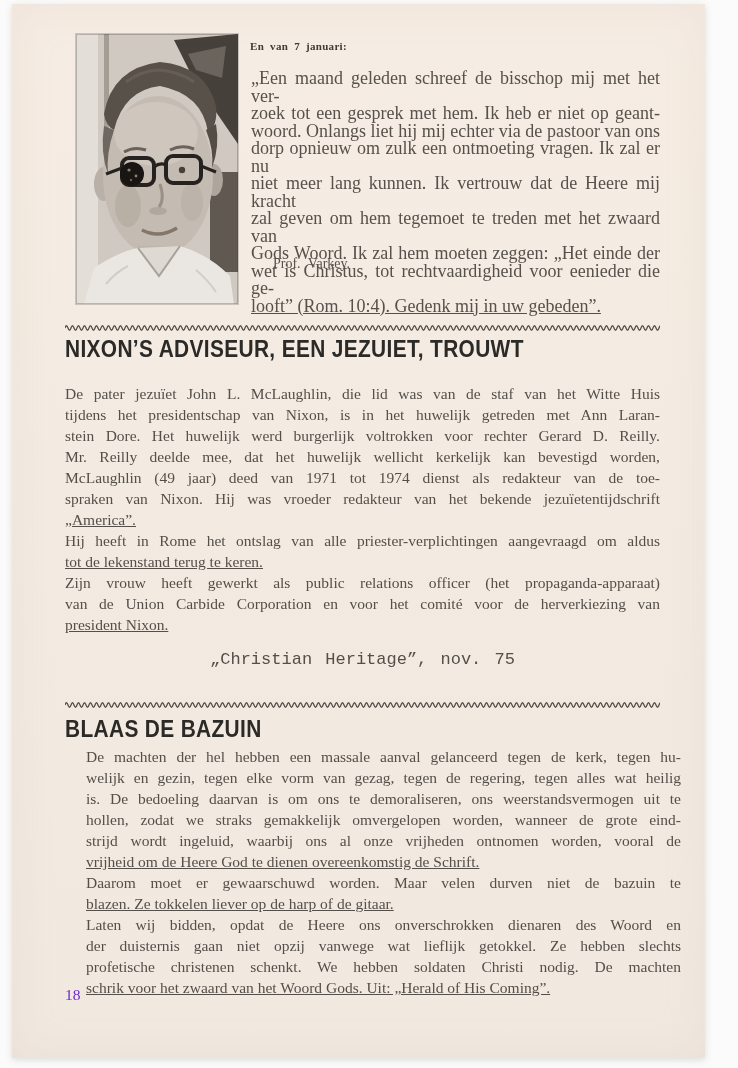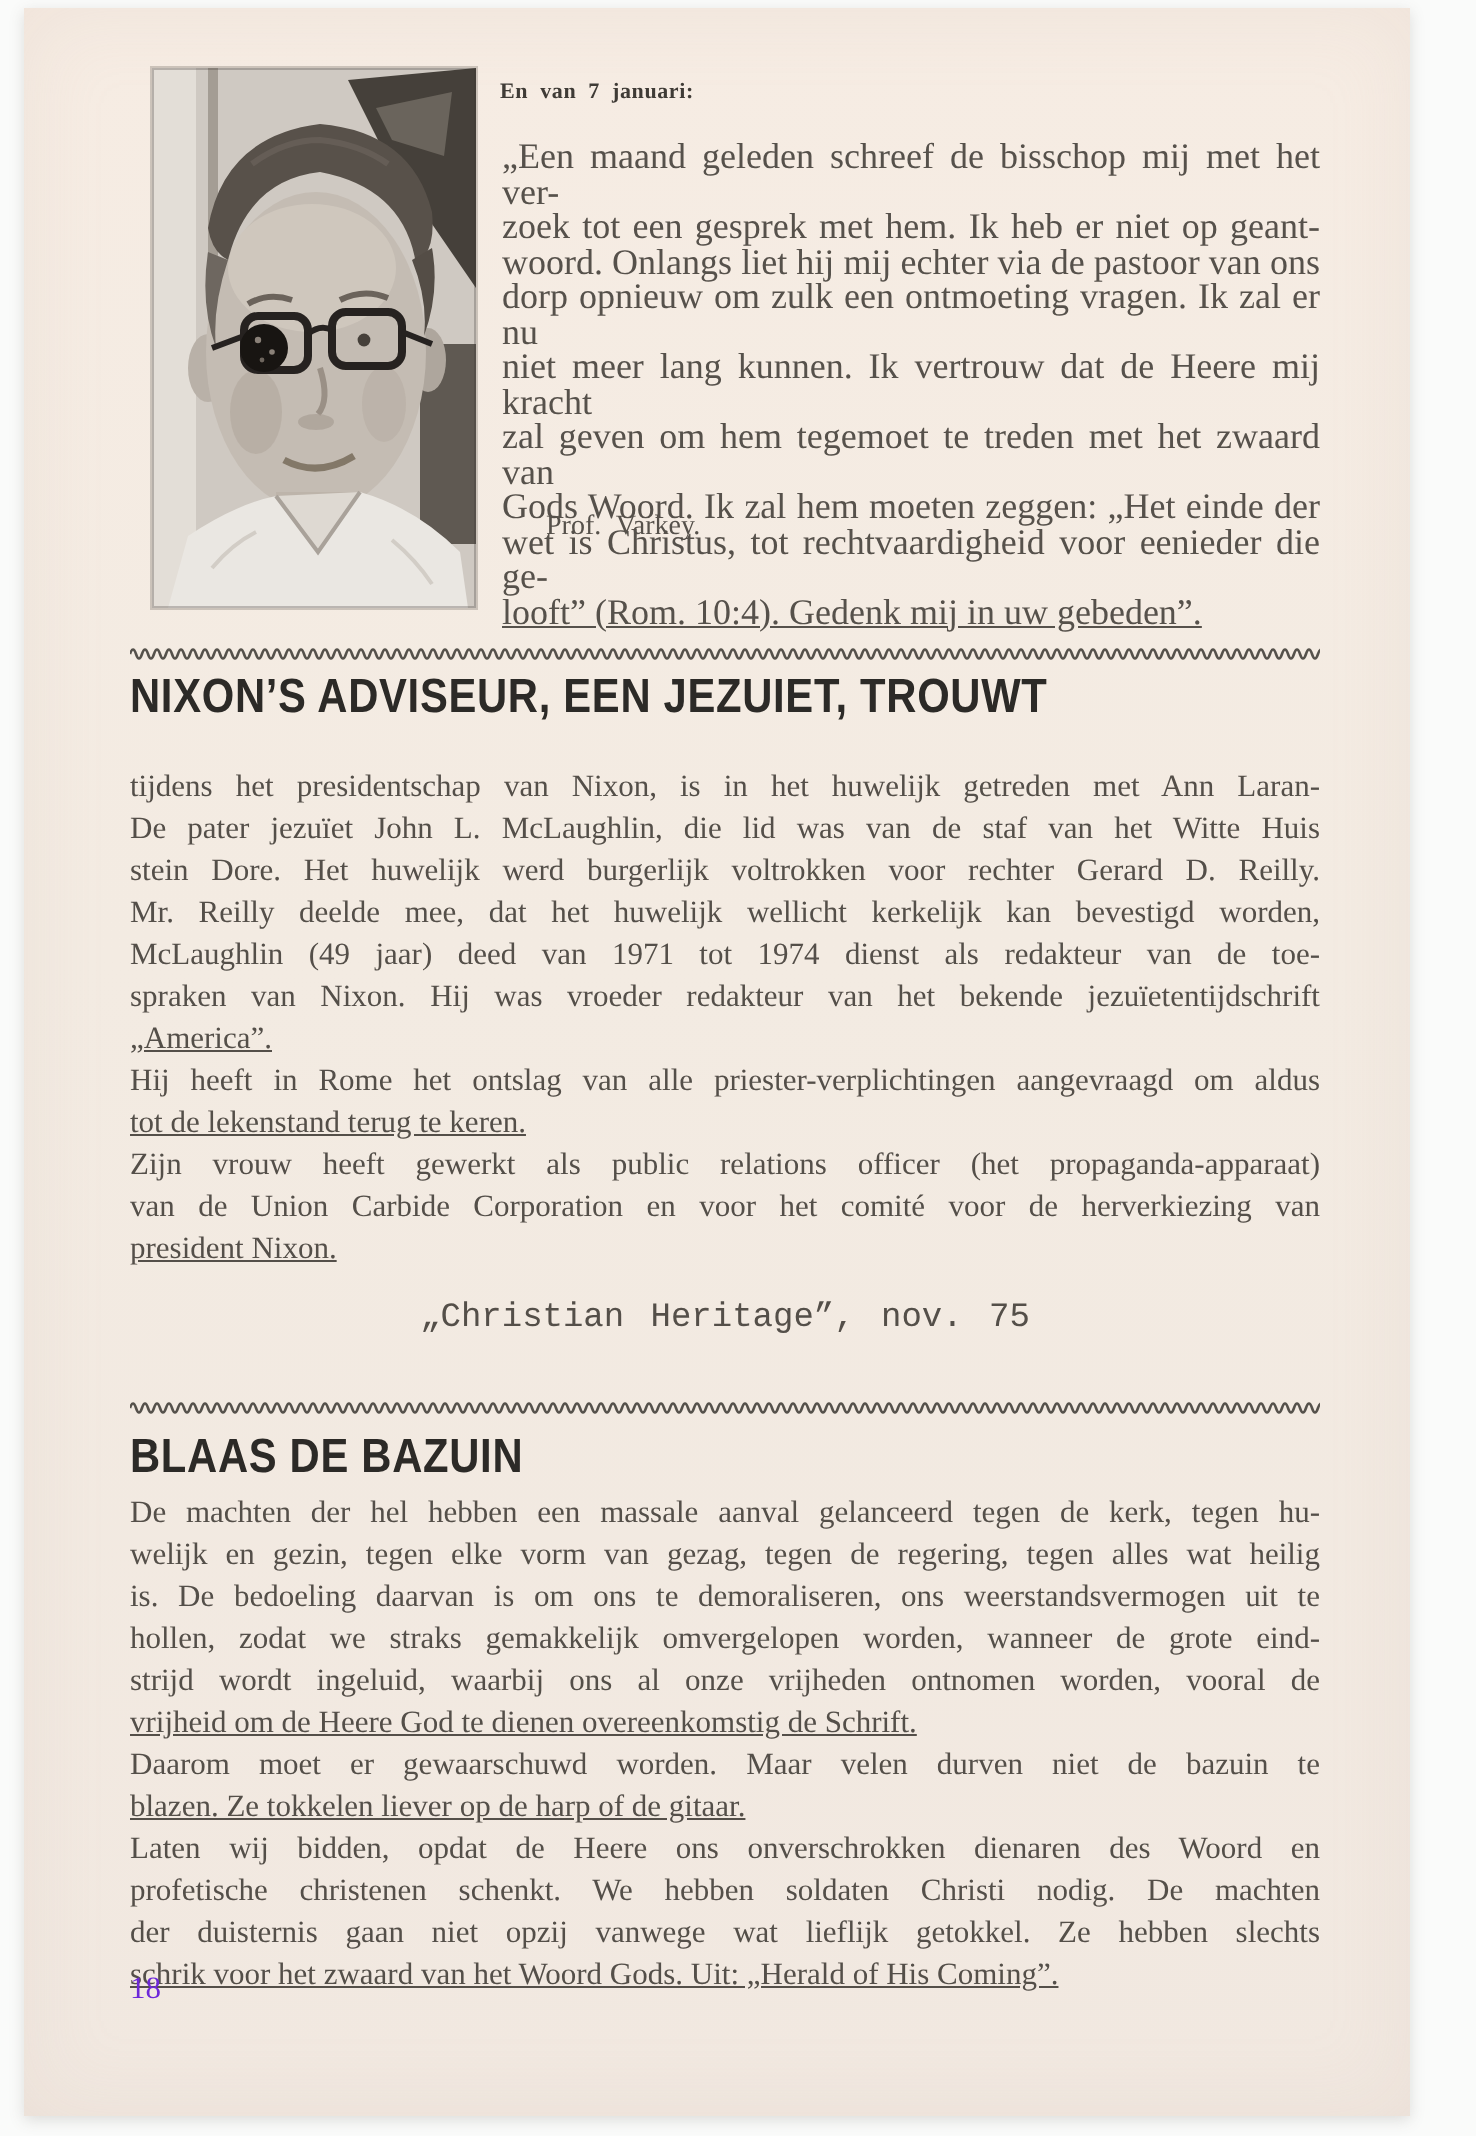--- a/index.html
+++ b/index.html
@@ -43,21 +43,21 @@
     letter-spacing:.4px;transform:scaleX(.87);transform-origin:left center;
     white-space:nowrap;
   }
   .headline-1{top:336px;}
   .headline-2{top:716px;}
   .body-block{
     position:absolute;left:65px;width:595px;
     font-size:15.5px;line-height:21px;color:#544f49;
   }
   .body-1{top:383px;}
-  .body-2{top:746px;}
+  .body-2{top:746px;margin-left:21px;}
   .line{text-align:justify;text-align-last:justify;text-justify:inter-word;white-space:normal;}
   .line.last{text-align-last:left;text-decoration:underline;}
   .attribution{
     position:absolute;left:65px;top:650px;width:595px;
     text-align:center;font-size:17px;color:#544f49;word-spacing:3px;font-family:Liberation Mono, monospace;
   }
   .page-number{
     position:absolute;left:65px;top:986px;
     font-size:15.5px;color:#6d28d9;
   }
@@ -126,22 +126,22 @@
       </div>
     </div>
   <div class="caption">Prof. Varkey.</div>
 
   <div class="wavy wavy-1"><svg width="595" height="8" viewBox="0 0 595 8">
         <path d="M0 5 q1.5 -4.5 3 0 q1.5 4.5 3 0 q1.5 -4.5 3 0 q1.5 4.5 3 0 q1.5 -4.5 3 0 q1.5 4.5 3 0 q1.5 -4.5 3 0 q1.5 4.5 3 0 q1.5 -4.5 3 0 q1.5 4.5 3 0 q1.5 -4.5 3 0 q1.5 4.5 3 0 q1.5 -4.5 3 0 q1.5 4.5 3 0 q1.5 -4.5 3 0 q1.5 4.5 3 0 q1.5 -4.5 3 0 q1.5 4.5 3 0 q1.5 -4.5 3 0 q1.5 4.5 3 0 q1.5 -4.5 3 0 q1.5 4.5 3 0 q1.5 -4.5 3 0 q1.5 4.5 3 0 q1.5 -4.5 3 0 q1.5 4.5 3 0 q1.5 -4.5 3 0 q1.5 4.5 3 0 q1.5 -4.5 3 0 q1.5 4.5 3 0 q1.5 -4.5 3 0 q1.5 4.5 3 0 q1.5 -4.5 3 0 q1.5 4.5 3 0 q1.5 -4.5 3 0 q1.5 4.5 3 0 q1.5 -4.5 3 0 q1.5 4.5 3 0 q1.5 -4.5 3 0 q1.5 4.5 3 0 q1.5 -4.5 3 0 q1.5 4.5 3 0 q1.5 -4.5 3 0 q1.5 4.5 3 0 q1.5 -4.5 3 0 q1.5 4.5 3 0 q1.5 -4.5 3 0 q1.5 4.5 3 0 q1.5 -4.5 3 0 q1.5 4.5 3 0 q1.5 -4.5 3 0 q1.5 4.5 3 0 q1.5 -4.5 3 0 q1.5 4.5 3 0 q1.5 -4.5 3 0 q1.5 4.5 3 0 q1.5 -4.5 3 0 q1.5 4.5 3 0 q1.5 -4.5 3 0 q1.5 4.5 3 0 q1.5 -4.5 3 0 q1.5 4.5 3 0 q1.5 -4.5 3 0 q1.5 4.5 3 0 q1.5 -4.5 3 0 q1.5 4.5 3 0 q1.5 -4.5 3 0 q1.5 4.5 3 0 q1.5 -4.5 3 0 q1.5 4.5 3 0 q1.5 -4.5 3 0 q1.5 4.5 3 0 q1.5 -4.5 3 0 q1.5 4.5 3 0 q1.5 -4.5 3 0 q1.5 4.5 3 0 q1.5 -4.5 3 0 q1.5 4.5 3 0 q1.5 -4.5 3 0 q1.5 4.5 3 0 q1.5 -4.5 3 0 q1.5 4.5 3 0 q1.5 -4.5 3 0 q1.5 4.5 3 0 q1.5 -4.5 3 0 q1.5 4.5 3 0 q1.5 -4.5 3 0 q1.5 4.5 3 0 q1.5 -4.5 3 0 q1.5 4.5 3 0 q1.5 -4.5 3 0 q1.5 4.5 3 0 q1.5 -4.5 3 0 q1.5 4.5 3 0 q1.5 -4.5 3 0 q1.5 4.5 3 0 q1.5 -4.5 3 0 q1.5 4.5 3 0 q1.5 -4.5 3 0 q1.5 4.5 3 0 q1.5 -4.5 3 0 q1.5 4.5 3 0 q1.5 -4.5 3 0 q1.5 4.5 3 0 q1.5 -4.5 3 0 q1.5 4.5 3 0 q1.5 -4.5 3 0 q1.5 4.5 3 0 q1.5 -4.5 3 0 q1.5 4.5 3 0 q1.5 -4.5 3 0 q1.5 4.5 3 0 q1.5 -4.5 3 0 q1.5 4.5 3 0 q1.5 -4.5 3 0 q1.5 4.5 3 0 q1.5 -4.5 3 0 q1.5 4.5 3 0 q1.5 -4.5 3 0 q1.5 4.5 3 0 q1.5 -4.5 3 0 q1.5 4.5 3 0 q1.5 -4.5 3 0 q1.5 4.5 3 0 q1.5 -4.5 3 0 q1.5 4.5 3 0 q1.5 -4.5 3 0 q1.5 4.5 3 0 q1.5 -4.5 3 0 q1.5 4.5 3 0 q1.5 -4.5 3 0 q1.5 4.5 3 0 q1.5 -4.5 3 0 q1.5 4.5 3 0 q1.5 -4.5 3 0 q1.5 4.5 3 0 q1.5 -4.5 3 0 q1.5 4.5 3 0 q1.5 -4.5 3 0 q1.5 4.5 3 0 q1.5 -4.5 3 0 q1.5 4.5 3 0 q1.5 -4.5 3 0 q1.5 4.5 3 0 q1.5 -4.5 3 0 q1.5 4.5 3 0 q1.5 -4.5 3 0 q1.5 4.5 3 0 q1.5 -4.5 3 0 q1.5 4.5 3 0 q1.5 -4.5 3 0 q1.5 4.5 3 0 q1.5 -4.5 3 0 q1.5 4.5 3 0 q1.5 -4.5 3 0 q1.5 4.5 3 0 q1.5 -4.5 3 0 q1.5 4.5 3 0 q1.5 -4.5 3 0 q1.5 4.5 3 0 q1.5 -4.5 3 0 q1.5 4.5 3 0 q1.5 -4.5 3 0 q1.5 4.5 3 0 q1.5 -4.5 3 0 q1.5 4.5 3 0 q1.5 -4.5 3 0 q1.5 4.5 3 0 q1.5 -4.5 3 0 q1.5 4.5 3 0 q1.5 -4.5 3 0 q1.5 4.5 3 0 q1.5 -4.5 3 0 q1.5 4.5 3 0 q1.5 -4.5 3 0 q1.5 4.5 3 0 q1.5 -4.5 3 0 q1.5 4.5 3 0 q1.5 -4.5 3 0 q1.5 4.5 3 0 q1.5 -4.5 3 0 q1.5 4.5 3 0 q1.5 -4.5 3 0 q1.5 4.5 3 0 q1.5 -4.5 3 0 q1.5 4.5 3 0 q1.5 -4.5 3 0 q1.5 4.5 3 0 q1.5 -4.5 3 0 q1.5 4.5 3 0 q1.5 -4.5 3 0 q1.5 4.5 3 0 q1.5 -4.5 3 0 q1.5 4.5 3 0 q1.5 -4.5 3 0 q1.5 4.5 3 0 q1.5 -4.5 3 0 q1.5 4.5 3 0 q1.5 -4.5 3 0 q1.5 4.5 3 0" fill="none" stroke="#55514b" stroke-width="1.3"></path>
       </svg></div>
   <div class="headline headline-1">NIXON’S ADVISEUR, EEN JEZUIET, TROUWT</div>
   <div class="body-block body-1">
       <div class="para">
+        <div class="line">De pater jezuïet John L. McLaughlin, die lid was van de staf van het Witte Huis</div>
         <div class="line">tijdens het presidentschap van Nixon, is in het huwelijk getreden met Ann Laran-</div>
-        <div class="line">De pater jezuïet John L. McLaughlin, die lid was van de staf van het Witte Huis</div>
         <div class="line">stein Dore. Het huwelijk werd burgerlijk voltrokken voor rechter Gerard D. Reilly.</div>
         <div class="line">Mr. Reilly deelde mee, dat het huwelijk wellicht kerkelijk kan bevestigd worden,</div>
       </div>
       <div class="para">
         <div class="line">McLaughlin (49 jaar) deed van 1971 tot 1974 dienst als redakteur van de toe-</div>
         <div class="line">spraken van Nixon. Hij was vroeder redakteur van het bekende jezuïetentijdschrift</div>
         <div class="line last">„America”.</div>
       </div>
       <div class="para">
         <div class="line">Hij heeft in Rome het ontslag van alle priester-verplichtingen aangevraagd om aldus</div>
@@ -167,20 +167,20 @@
         <div class="line">hollen, zodat we straks gemakkelijk omvergelopen worden, wanneer de grote eind-</div>
         <div class="line">strijd wordt ingeluid, waarbij ons al onze vrijheden ontnomen worden, vooral de</div>
         <div class="line last">vrijheid om de Heere God te dienen overeenkomstig de Schrift.</div>
       </div>
       <div class="para">
         <div class="line">Daarom moet er gewaarschuwd worden. Maar velen durven niet de bazuin te</div>
         <div class="line last">blazen. Ze tokkelen liever op de harp of de gitaar.</div>
       </div>
       <div class="para">
         <div class="line">Laten wij bidden, opdat de Heere ons onverschrokken dienaren des Woord en</div>
+        <div class="line">der duisternis gaan niet opzij vanwege wat lieflijk getokkel. Ze hebben slechts</div>
         <div class="line">profetische christenen schenkt. We hebben soldaten Christi nodig. De machten</div>
-        <div class="line">der duisternis gaan niet opzij vanwege wat lieflijk getokkel. Ze hebben slechts</div>
         <div class="line last">schrik voor het zwaard van het Woord Gods. Uit: „Herald of His Coming”.</div>
       </div>
     </div>
 
   <div class="page-number">18</div>
 </div>
 
 </body></html>

